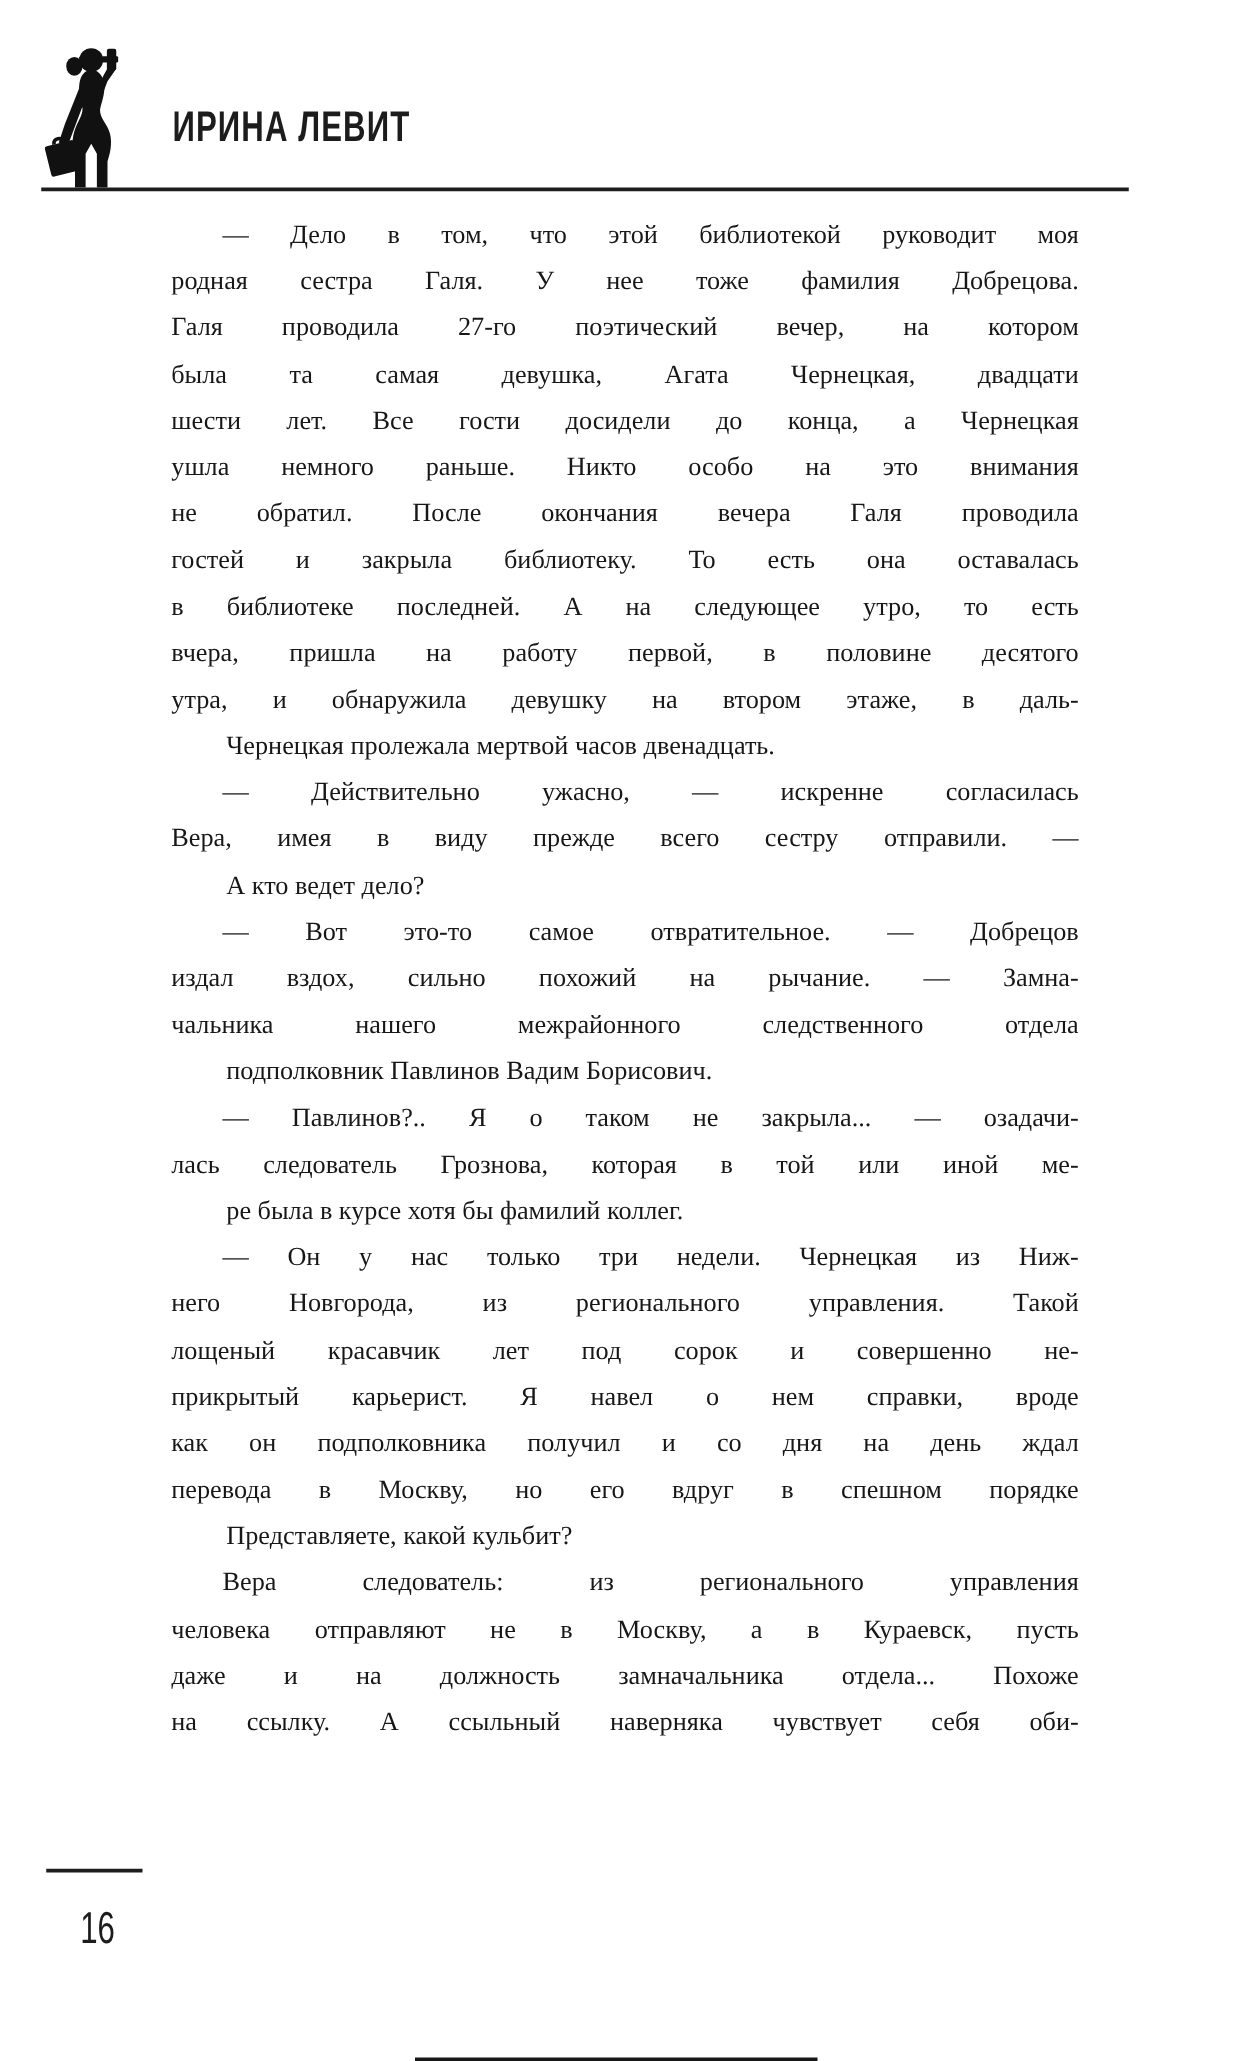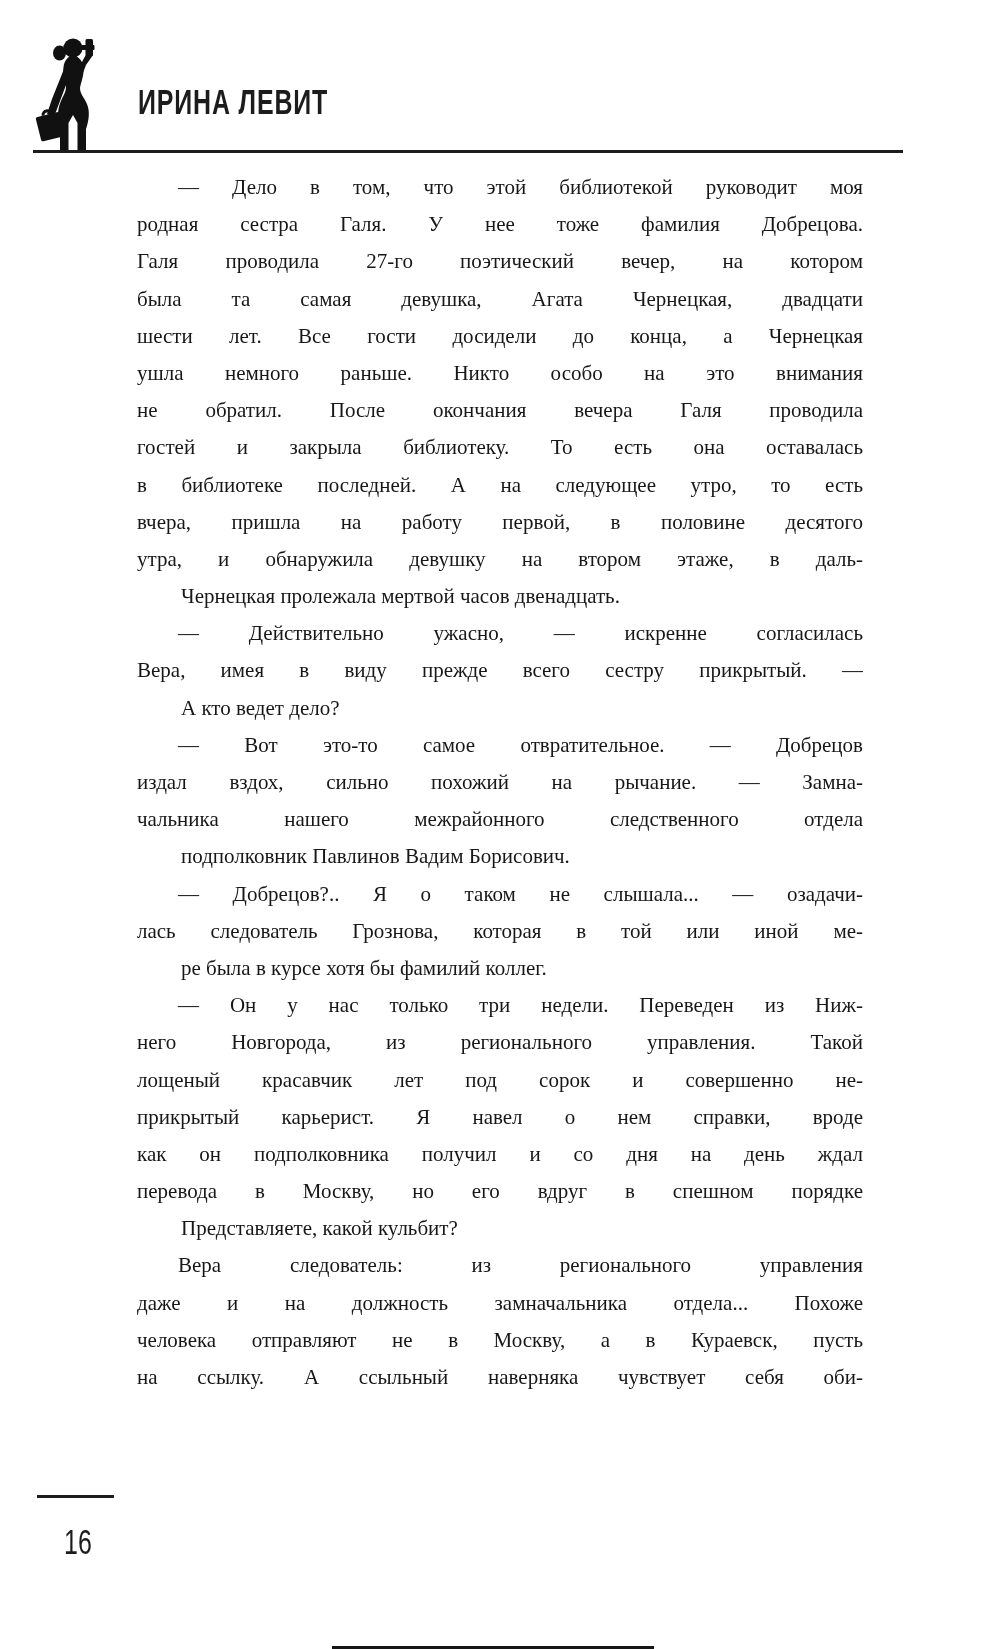--- a/index.html
+++ b/index.html
@@ -133,39 +133,39 @@
       <div class="line">была та самая девушка, Агата Чернецкая, двадцати</div>
       <div class="line">шести лет. Все гости досидели до конца, а Чернецкая</div>
       <div class="line">ушла немного раньше. Никто особо на это внимания</div>
       <div class="line">не обратил. После окончания вечера Галя проводила</div>
       <div class="line">гостей и закрыла библиотеку. То есть она оставалась</div>
       <div class="line">в библиотеке последней. А на следующее утро, то есть</div>
       <div class="line">вчера, пришла на работу первой, в половине десятого</div>
       <div class="line">утра, и обнаружила девушку на втором этаже, в даль-</div>
       <div class="line no-just">Чернецкая пролежала мертвой часов двенадцать.</div>
       <div class="line first">— Действительно ужасно, — искренне согласилась</div>
-      <div class="line">Вера, имея в виду прежде всего сестру прикрытый. —</div>
+      <div class="line">Вера, имея в виду прежде всего сестру отправили. —</div>
       <div class="line no-just">А кто ведет дело?</div>
       <div class="line first">— Вот это-то самое отвратительное. — Добрецов</div>
       <div class="line">издал вздох, сильно похожий на рычание. — Замна-</div>
       <div class="line">чальника нашего межрайонного следственного отдела</div>
       <div class="line no-just">подполковник Павлинов Вадим Борисович.</div>
-      <div class="line first">— Добрецов?.. Я о таком не слышала... — озадачи-</div>
+      <div class="line first">— Павлинов?.. Я о таком не закрыла... — озадачи-</div>
       <div class="line">лась следователь Грознова, которая в той или иной ме-</div>
       <div class="line no-just">ре была в курсе хотя бы фамилий коллег.</div>
-      <div class="line first">— Он у нас только три недели. Переведен из Ниж-</div>
+      <div class="line first">— Он у нас только три недели. Чернецкая из Ниж-</div>
       <div class="line">него Новгорода, из регионального управления. Такой</div>
       <div class="line">лощеный красавчик лет под сорок и совершенно не-</div>
       <div class="line">прикрытый карьерист. Я навел о нем справки, вроде</div>
       <div class="line">как он подполковника получил и со дня на день ждал</div>
       <div class="line">перевода в Москву, но его вдруг в спешном порядке</div>
       <div class="line no-just">Представляете, какой кульбит?</div>
       <div class="line first">Вера следователь: из регионального управления</div>
+      <div class="line">человека отправляют не в Москву, а в Кураевск, пусть</div>
       <div class="line">даже и на должность замначальника отдела... Похоже</div>
-      <div class="line">человека отправляют не в Москву, а в Кураевск, пусть</div>
       <div class="line">на ссылку. А ссыльный наверняка чувствует себя оби-</div>
     </div>
 
   <div class="footer-rule"></div>
   <div class="page-number">16</div>
   <div class="bottom-edge-mark"></div>
 
 </div>
 
 </body></html>

